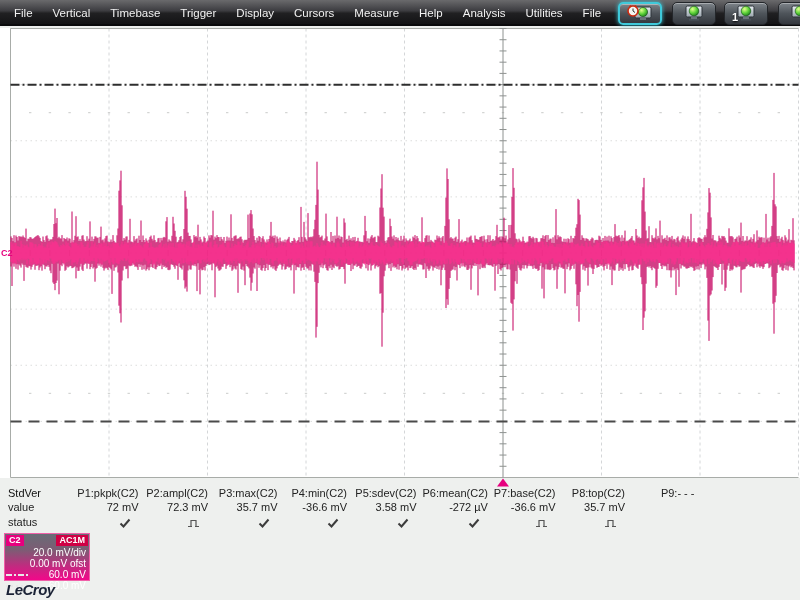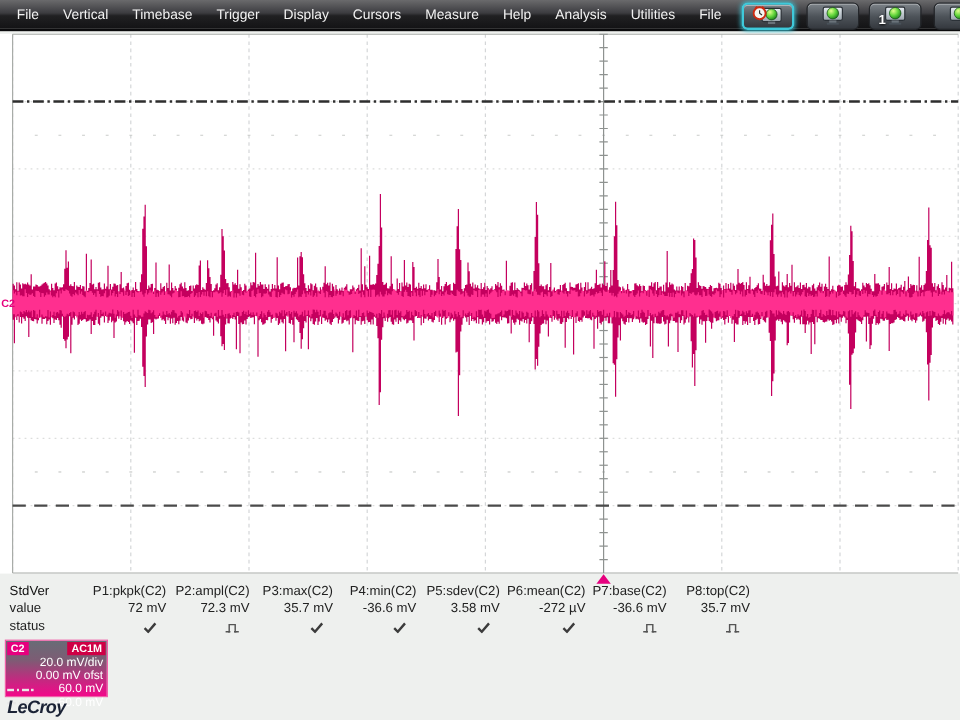--- a/index.html
+++ b/index.html
@@ -384,20 +384,25 @@
       <div class="mt-col">
         <div class="mt-plabel">P8:top(C2)</div>
         <div class="mt-val">35.7 mV</div>
         <div class="mt-status">
           <svg width="13" height="9" viewBox="0 0 13 9">
             <path d="M1 7.5 H4 V1.5 H9 V7.5 H12" stroke="#555" stroke-width="1.2" fill="none"></path>
             <path d="M3 7.5 h2 M8 7.5 h2" stroke="#555" stroke-width="1.2"></path>
           </svg>
         </div>
       </div>
+      <div class="mt-col">
+        <div class="mt-plabel">P9:- - -</div>
+        <div class="mt-val"></div>
+        <div class="mt-status"></div>
+      </div>
     </div>
 
   <div class="chbox">
     <span class="badge ch">C2</span>
     <span class="badge coup">AC1M</span>
     <div class="lines">
       <div>20.0 mV/div</div>
       <div>0.00 mV ofst</div>
     </div>
     <div class="lvl" style="top:35px">

